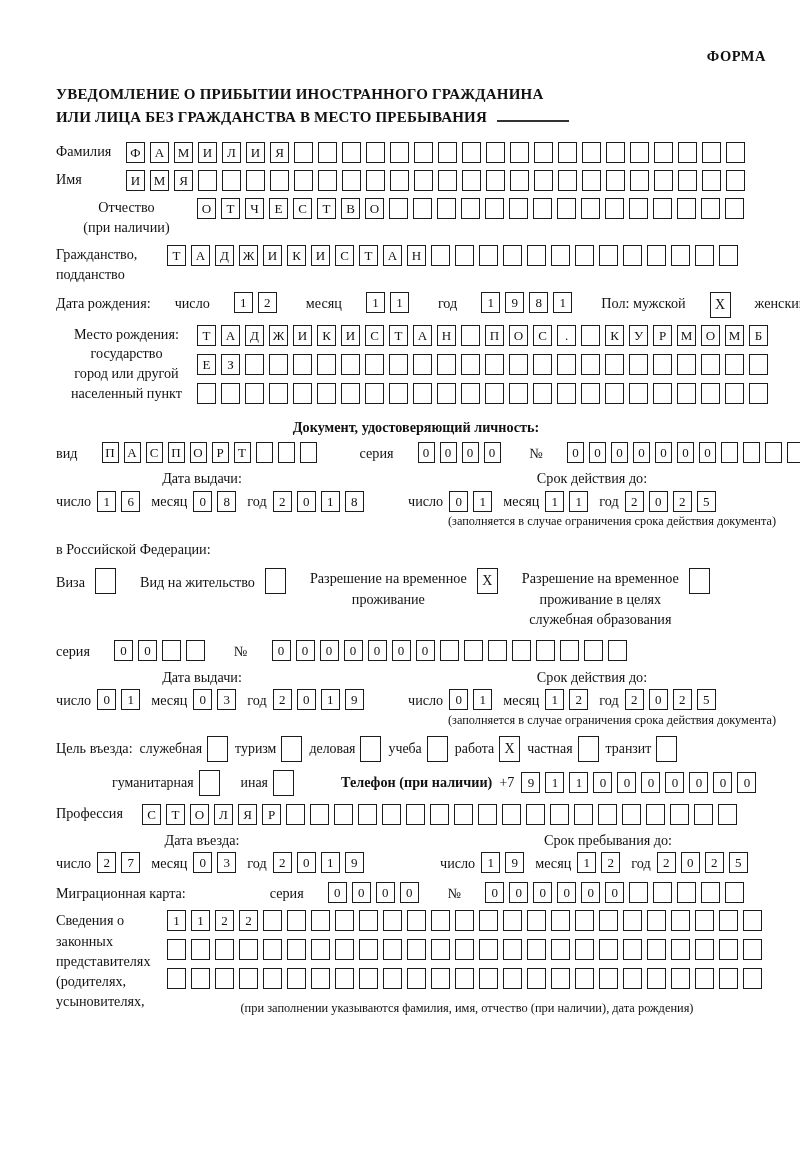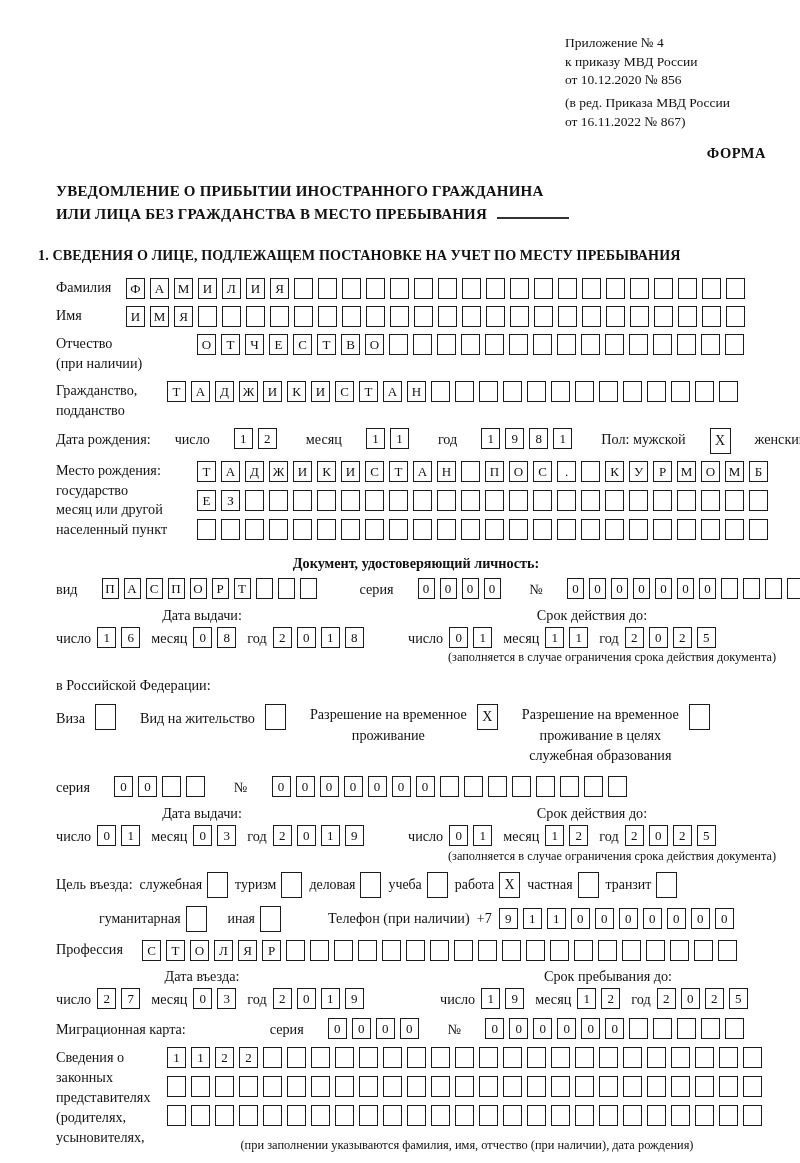--- a/index.html
+++ b/index.html
@@ -18,34 +18,34 @@
   
   .title{margin-top:18px;text-align:left;font-weight:bold;font-size:15px;line-height:1.5;letter-spacing:.2px;}
   .t-underline{display:inline-block;width:72px;border-bottom:2px solid #333;margin-left:10px;vertical-align:baseline;}
 
   .sec-heading{margin-top:22px;margin-left:-18px;font-weight:bold;font-size:14.1px;letter-spacing:.1px;}
 
   
   .row{display:flex;align-items:flex-start;margin-bottom:7px;}
   .first-row{margin-top:14px;}
   .lbl{font-size:14.2px;line-height:1.4;flex:none;}
-  .w70{width:70px;} .w111{width:111px;} .w141{width:141px;} .w86{width:86px;}
+  .w70{width:70px;} .w111{width:111px;} .w141{width:141px;text-align:center;} .w86{width:86px;}
   .cells{display:flex;flex:none;}
   .cell{
     box-sizing:border-box;flex:none;width:19px;height:21px;margin-right:5px;
     border:1.7px solid #1c1c1c;background:#fff;
     display:flex;align-items:center;justify-content:center;
     font-size:13px;line-height:1;
   }
   .small .cell{width:17px;margin-right:5px;}
   .cellcol .cells{margin-bottom:8px;}
   .inline-row{display:flex;align-items:flex-start;gap:24px;margin-bottom:7px;flex-wrap:nowrap;}
   .inline-row .lbl{padding-top:2px;}
   .cbcells .cell{width:21px;height:26px;margin-right:0;font-size:14px;}
-  .gap-l{margin-left:14px;} .gap-xl{margin-left:40px;}
+  .gap-l{margin-left:14px;} .gap-xl{margin-left:40px;font-weight:bold;}
 
   
   .datecols{display:flex;margin-bottom:2px;}
   .dcol-l{width:352px;} .dcol-r{flex:1;}
   .date-title{text-align:center;font-size:14.2px;margin-bottom:3px;}
   .dcol-l .date-title{padding-right:60px;}
   .dategrp{display:flex;align-items:center;gap:6px;}
   .dategrp .lbl{padding-top:2px;}
   .note{font-size:12.3px;text-align:right;margin-top:1px;margin-bottom:8px;}
 
@@ -60,38 +60,30 @@
   .pitem .lbl{font-size:13.9px;}
 
   .footnote{font-size:12.4px;margin-top:12px;text-align:center;}
   .replabels div{line-height:1.42;}
 </style>
 </head>
 <body>
 
 <div class="page">
 
-  <div class="appendix">
-    <div>Приложение № 4</div>
-    <div>к приказу МВД России</div>
-    <div>от 10.12.2020 № 856</div>
-    <div class="rev">(в ред. Приказа МВД России</div>
-    <div>от 16.11.2022 № 867)</div>
-  </div>
 
   <div class="forma">ФОРМА</div>
 
   <div class="title">
     <div>УВЕДОМЛЕНИЕ О ПРИБЫТИИ ИНОСТРАННОГО ГРАЖДАНИНА</div>
     <div>
       <span>ИЛИ ЛИЦА БЕЗ ГРАЖДАНСТВА В МЕСТО ПРЕБЫВАНИЯ</span><span class="t-underline"></span>
     </div>
   </div>
 
-  <div class="sec-heading">1. СВЕДЕНИЯ О ЛИЦЕ, ПОДЛЕЖАЩЕМ ПОСТАНОВКЕ НА УЧЕТ ПО МЕСТУ ПРЕБЫВАНИЯ</div>
 
   <div class="row first-row">
     <div class="lbl w70">Фамилия</div>
     <div class="cells">
         <span class="cell">Ф</span>
         <span class="cell">А</span>
         <span class="cell">М</span>
         <span class="cell">И</span>
         <span class="cell">Л</span>
         <span class="cell">И</span>
@@ -241,21 +233,21 @@
     <span class="lbl">женский</span>
     <span class="cells cbcells">
         <span class="cell"></span>
       </span>
   </div>
 
   <div class="row">
     <div class="lbl w141">
       <div>Место рождения:</div>
       <div>государство</div>
-      <div>месяц или другой</div>
+      <div>город или другой</div>
       <div>населенный пункт</div>
     </div>
     <div class="cellcol">
       <div class="cells">
           <span class="cell">Т</span>
           <span class="cell">А</span>
           <span class="cell">Д</span>
           <span class="cell">Ж</span>
           <span class="cell">И</span>
           <span class="cell">К</span>
@@ -566,21 +558,21 @@
         </span>
     </span>
     <span class="pitem">
       <span class="lbl">транзит</span>
       <span class="cells cbcells">
           <span class="cell"></span>
         </span>
     </span>
   </div>
 
-  <div class="purpose-row" style="margin-left:43px;">
+  <div class="purpose-row" style="margin-left:56px;">
     <span class="pitem">
       <span class="lbl">гуманитарная</span>
       <span class="cells cbcells">
           <span class="cell"></span>
         </span>
     </span>
     <span class="pitem gap-l">
       <span class="lbl">иная</span>
       <span class="cells cbcells">
           <span class="cell"></span>

